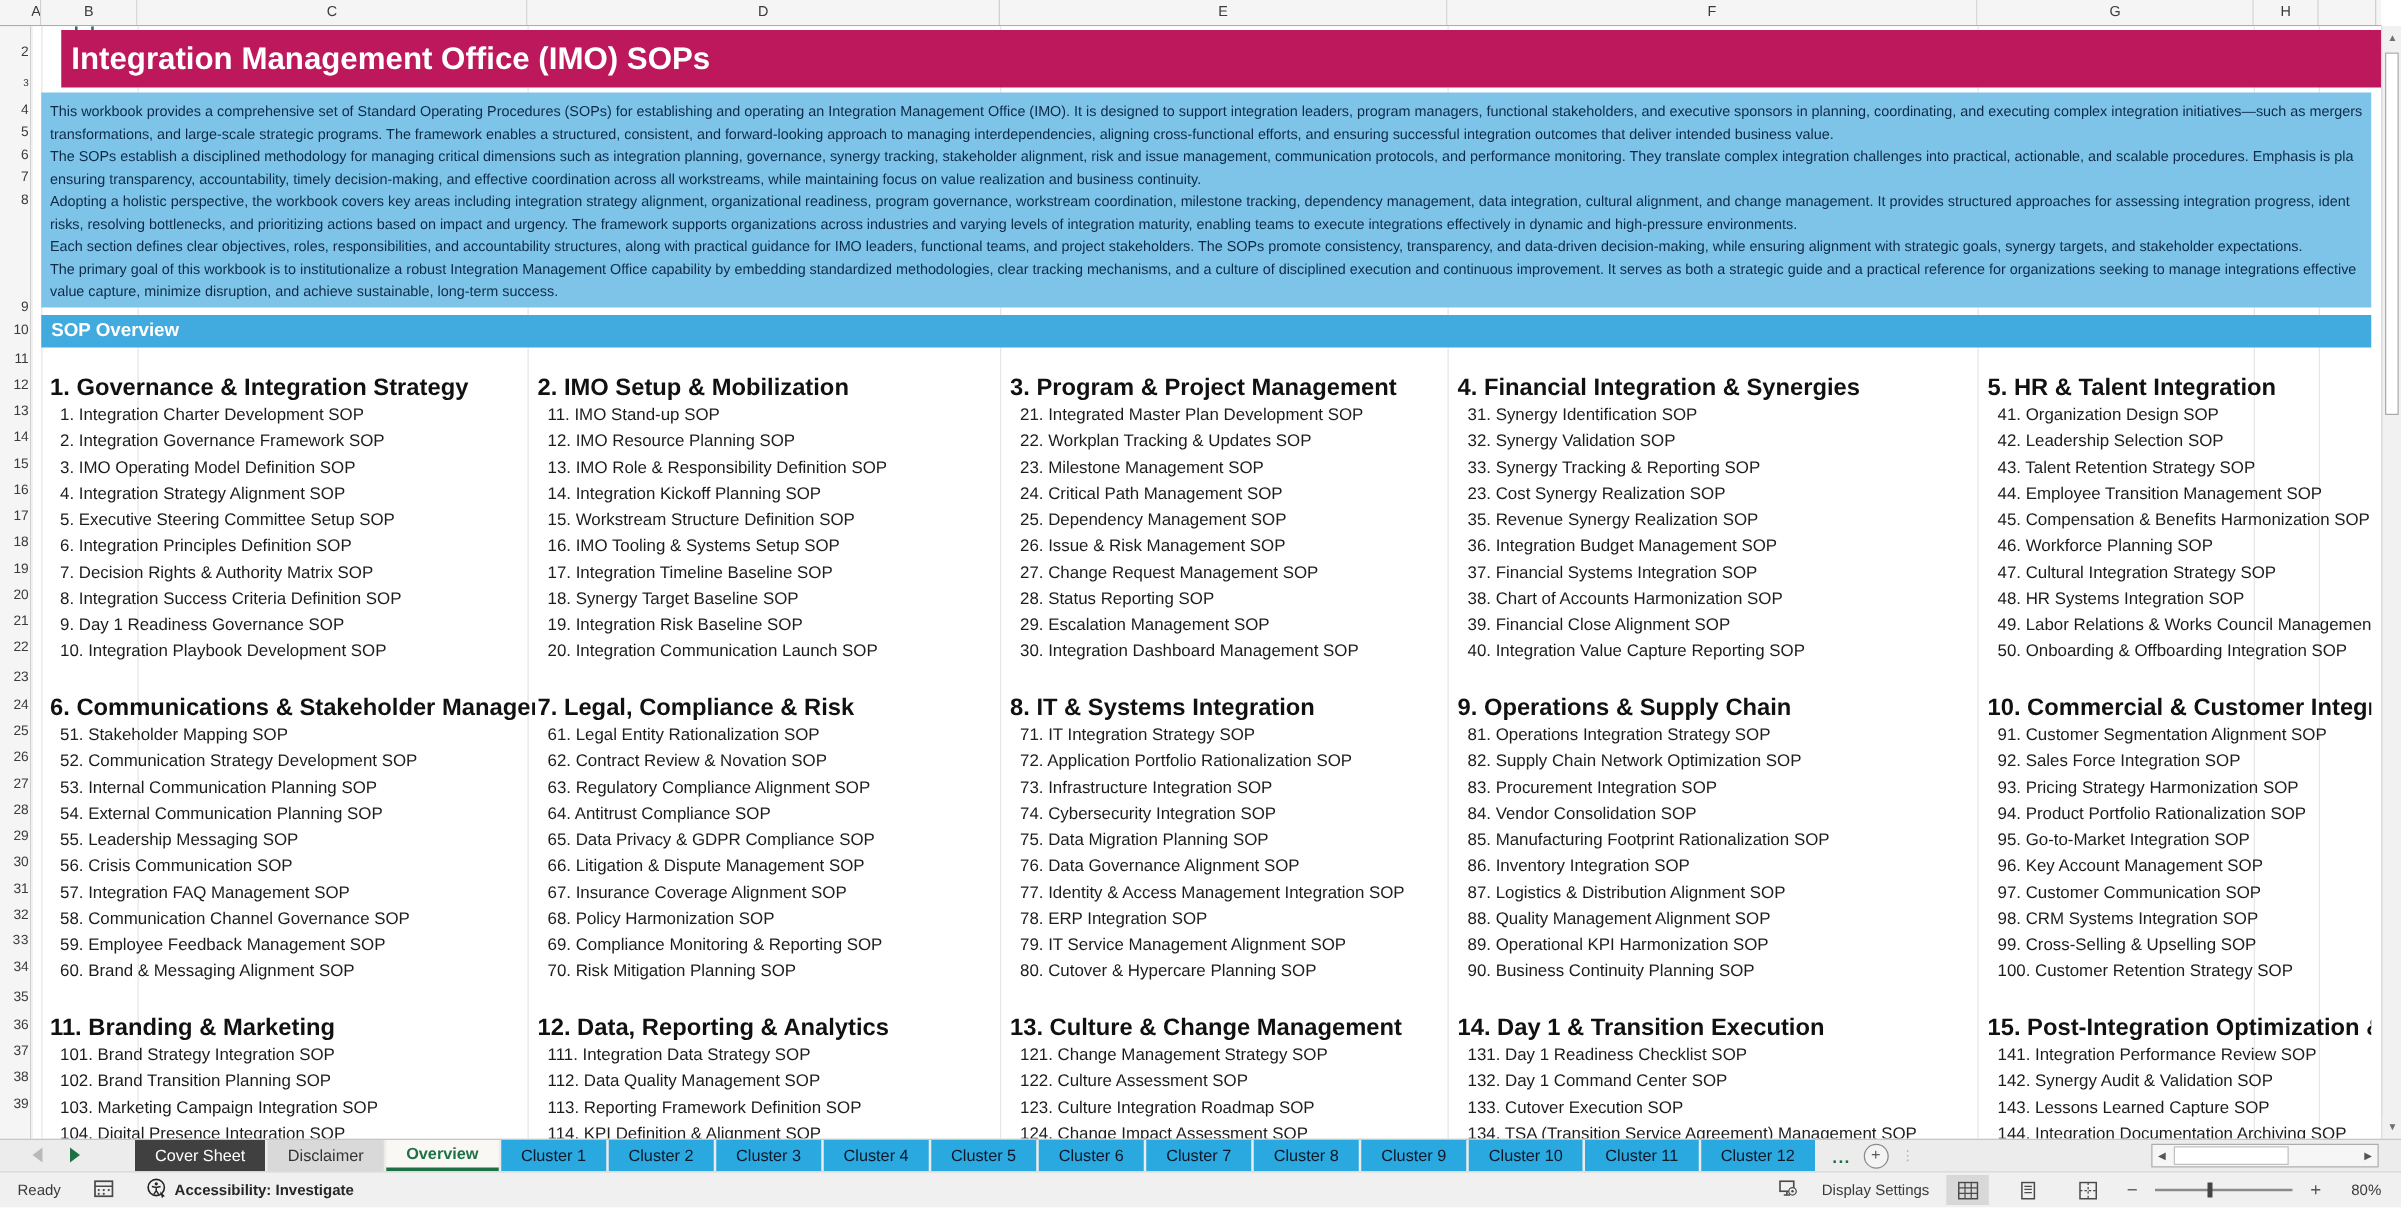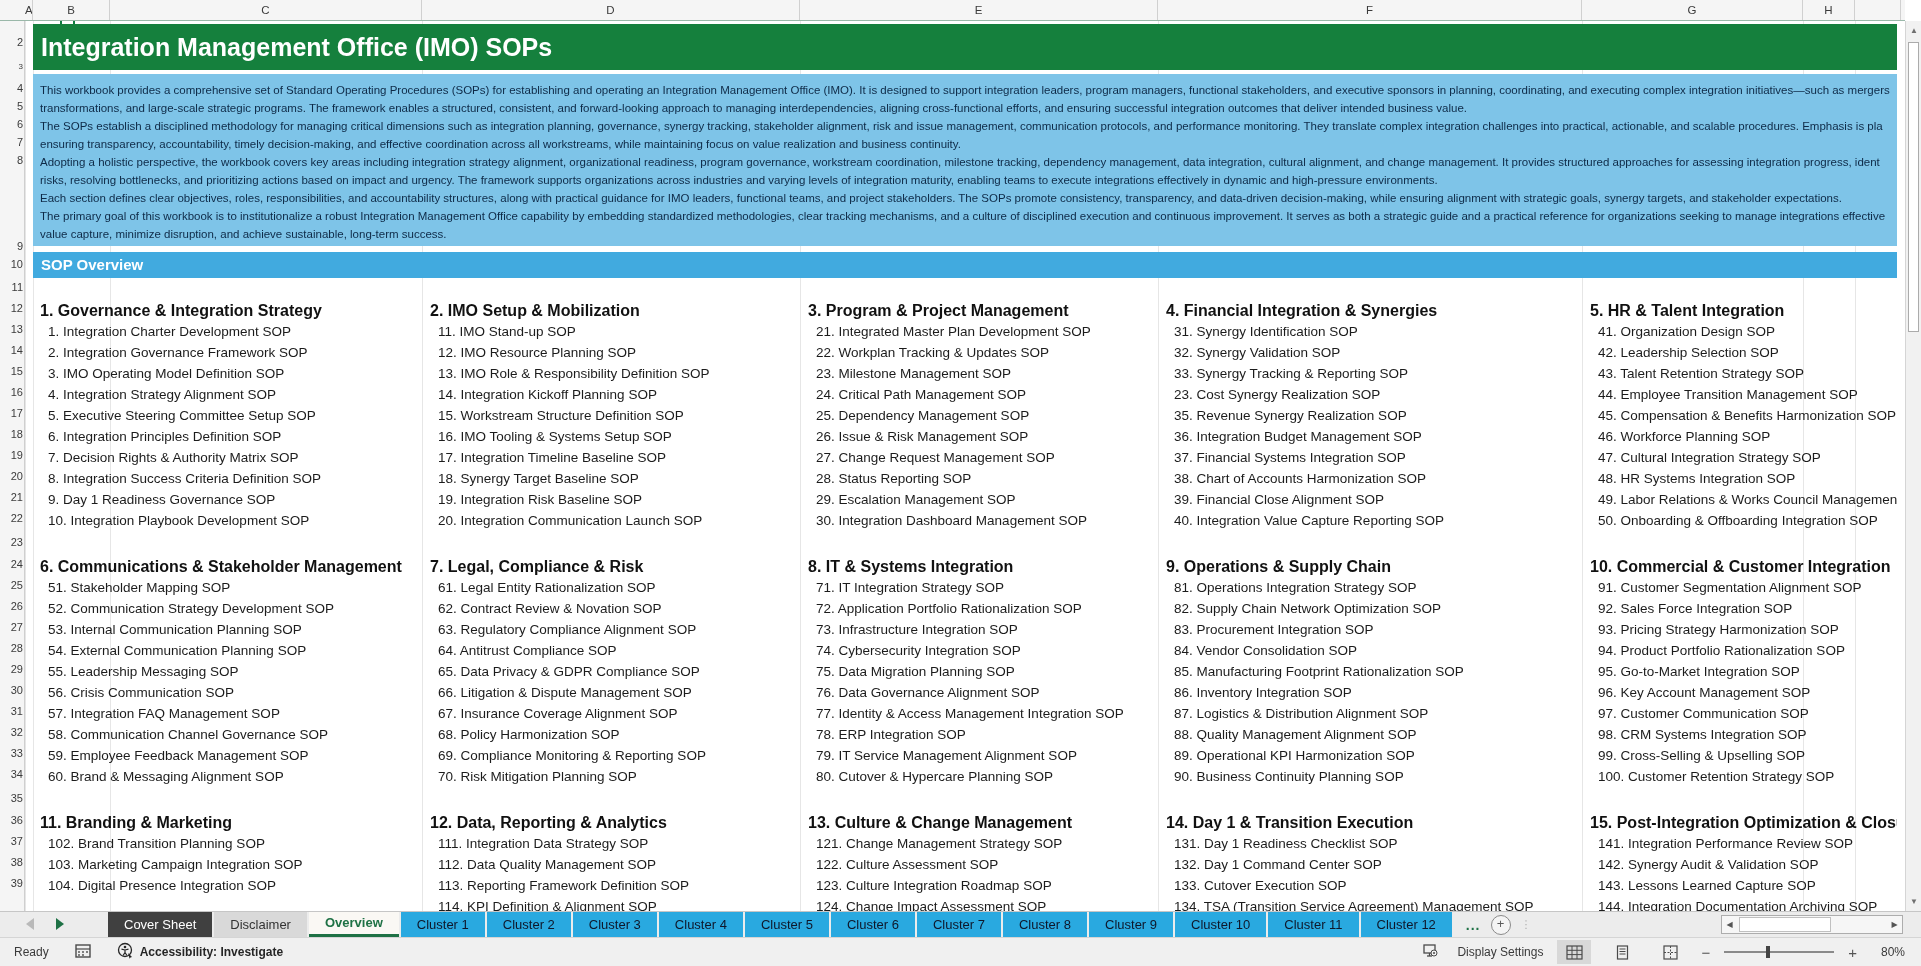--- a/index.html
+++ b/index.html
@@ -15,33 +15,33 @@
   .col-h{position:absolute;top:0;height:20px;line-height:20px;text-align:center;font-size:11.5px;
       color:#3B3B3B;border-right:1px solid #D0D0D0;box-sizing:border-box;overflow:hidden;background:#F5F5F5;}
   #row-headers{position:absolute;left:0;top:21px;width:25px;height:890px;background:#F5F5F5;
       border-right:1px solid #CFCFCF;box-sizing:border-box;}
   .row-h{position:absolute;left:0;width:23px;text-align:right;font-size:11px;color:#3B3B3B;}
   .gridline{position:absolute;top:21px;height:890px;width:1px;background:#E6E6E6;}
   #sheet-area{position:absolute;left:25px;top:21px;width:1880px;height:890px;background:#fff;overflow:hidden;}
   #selection-indicator{position:absolute;left:35px;top:0px;width:15px;height:6px;
       border:2px solid #107C41;border-top:none;box-sizing:border-box;background:#fff;}
   
-  #title-band{position:absolute;left:8px;top:3px;width:1864px;height:46px;background:#15803d;}
+  #title-band{position:absolute;left:24px;top:3px;width:1864px;height:46px;background:#be185d;}
   #title-band .t{color:#fff;font-size:25px;font-weight:700;line-height:46px;padding-left:8px;white-space:nowrap;}
   #intro-band{position:absolute;left:8px;top:53px;width:1864px;height:172px;background:#7EC4E8;
       overflow:hidden;padding-top:7px;box-sizing:border-box;}
   .intro-line{height:18px;line-height:18px;padding-left:7px;font-size:11.5px;color:#0E2A47;
       white-space:nowrap;overflow:hidden;}
   #overview-band{position:absolute;left:8px;top:231px;width:1864px;height:26px;background:#41AADF;}
   #overview-band .t{color:#fff;font-size:15px;font-weight:700;line-height:26px;padding-left:8px;}
   
   .band{position:absolute;left:8px;width:1872px;overflow:hidden;}
   #band-0{top:279px;height:232px;} #band-1{top:535px;height:232px;} #band-2{top:791px;height:99px;}
   .group{position:absolute;top:0;}
-  .group-title{height:21px;line-height:21px;font-size:16px;font-weight:700;color:#111;white-space:nowrap;overflow:hidden;}
+  .group-title{height:21px;line-height:21px;font-size:19px;font-weight:700;color:#111;white-space:nowrap;overflow:hidden;}
   .sop-item{height:21px;line-height:21px;font-size:13.5px;color:#1C1C1C;padding-left:8px;white-space:nowrap;overflow:hidden;}
   
   #v-scrollbar{position:absolute;right:0;top:21px;width:16px;height:890px;background:#F1F1F1;
       border-left:1px solid #D5D5D5;box-sizing:border-box;}
   .v-btn{position:absolute;left:0;width:16px;height:19px;background:#F1F1F1;color:#6F6F6F;
       font-size:8px;text-align:center;line-height:19px;}
   #v-thumb{position:absolute;left:2px;top:21px;width:11px;height:290px;background:#fff;border:1px solid #ABABAB;box-sizing:border-box;}
   
   #tab-bar{position:absolute;left:0;top:911px;width:1921px;height:26px;background:#ECECEC;
       border-top:1px solid #C6C6C6;box-sizing:border-box;}
@@ -119,21 +119,21 @@
     <div class="row-h" style="top: 515px;">23</div>
     <div class="row-h" style="top: 537px;">24</div>
     <div class="row-h" style="top: 558px;">25</div>
     <div class="row-h" style="top: 579px;">26</div>
     <div class="row-h" style="top: 600px;">27</div>
     <div class="row-h" style="top: 621px;">28</div>
     <div class="row-h" style="top: 642px;">29</div>
     <div class="row-h" style="top: 663px;">30</div>
     <div class="row-h" style="top: 684px;">31</div>
     <div class="row-h" style="top: 705px;">32</div>
-    <div class="row-h" style="top: 726px;">33</div>
+    <div class="row-h" style="top: 726px; font-family: Liberation Mono, monospace;">33</div>
     <div class="row-h" style="top: 747px;">34</div>
     <div class="row-h" style="top: 771px;">35</div>
     <div class="row-h" style="top: 793px;">36</div>
     <div class="row-h" style="top: 814px;">37</div>
     <div class="row-h" style="top: 835px;">38</div>
     <div class="row-h" style="top: 856px;">39</div>
   </div>
 
 <div id="sheet-area">
   <div id="gridlines">
@@ -299,20 +299,21 @@
         <div class="sop-item">96. Key Account Management SOP</div>
         <div class="sop-item">97. Customer Communication SOP</div>
         <div class="sop-item">98. CRM Systems Integration SOP</div>
         <div class="sop-item">99. Cross-Selling &amp; Upselling SOP</div>
         <div class="sop-item">100. Customer Retention Strategy SOP</div>
       </div>
     </div>
   <div id="band-2" class="band">
       <div class="group" style="left: 7px; width: 388px;">
         <div class="group-title">11. Branding &amp; Marketing</div>
+        <div class="sop-item">101. Brand Strategy Integration SOP</div>
         <div class="sop-item">102. Brand Transition Planning SOP</div>
         <div class="sop-item">103. Marketing Campaign Integration SOP</div>
         <div class="sop-item">104. Digital Presence Integration SOP</div>
       </div>
       <div class="group" style="left: 397px; width: 376px;">
         <div class="group-title">12. Data, Reporting &amp; Analytics</div>
         <div class="sop-item">111. Integration Data Strategy SOP</div>
         <div class="sop-item">112. Data Quality Management SOP</div>
         <div class="sop-item">113. Reporting Framework Definition SOP</div>
         <div class="sop-item">114. KPI Definition &amp; Alignment SOP</div>

